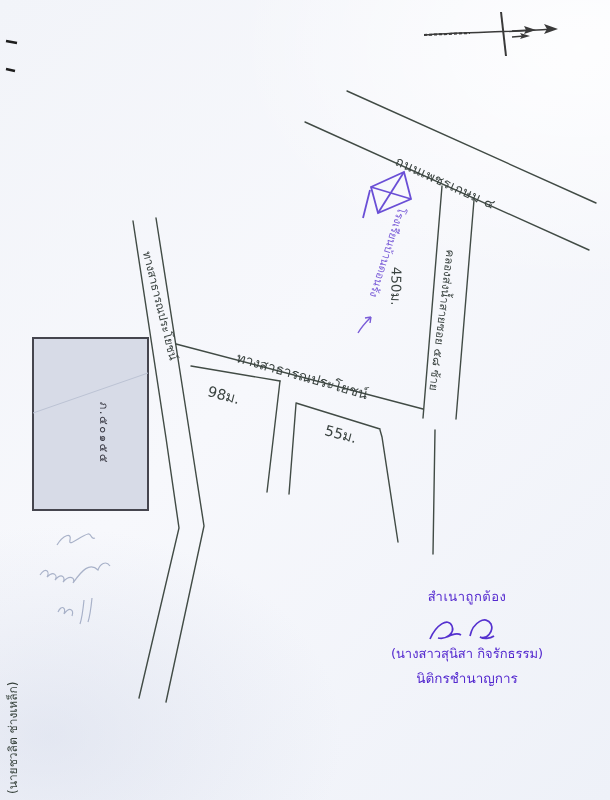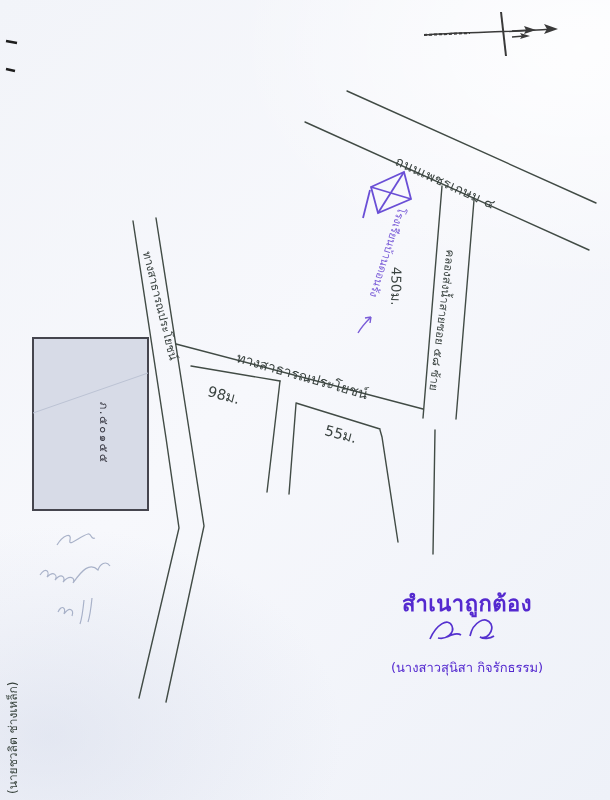--- a/index.html
+++ b/index.html
@@ -14,21 +14,21 @@
   }
   .lbl{
     position:absolute;white-space:nowrap;transform-origin:0 50%;
     color:#3a4340;line-height:1;
   }
   .pen{color:#7a5cd8;}
   .stamp{
     position:absolute;left:372px;top:586px;width:190px;text-align:center;
     color:#5429cf;
   }
-  .stamp .head{font-size:22px;font-weight:bold;letter-spacing:.5px;}
+  .stamp .head{font-size:13px;font-weight:normal;letter-spacing:.5px;}
   .stamp .gap{height:34px;}
   .stamp .nm{font-size:13px;margin-top:2px;}
   .stamp .ti{font-size:13.5px;margin-top:3px;}
   svg.map{position:absolute;left:0;top:0;}
 </style>
 </head>
 <body>
 
 <div class="page">
 
@@ -114,15 +114,16 @@
   <div class="lbl pen" style="left:402px;top:202px;transform:rotate(108deg);font-size:11px;">โรงเรียนบ้านดอนรัง</div>
 
   <div class="lbl" style="left:103px;top:396px;transform:rotate(90deg);font-size:11.5px;letter-spacing:1.5px;color:#3c3c46;">ภ.๕๐๑๕๕</div>
 
   <div class="lbl" style="left:13px;top:788px;transform:rotate(-90deg);font-size:12px;color:#35403a;">(นายชวลิต  ช่างเหล็ก)</div>
 
   <div class="stamp">
     <div class="head">สำเนาถูกต้อง</div>
     <div class="gap"></div>
     <div class="nm">(นางสาวสุนิสา  กิจรักธรรม)</div>
+    <div class="ti">นิติกรชำนาญการ</div>
   </div>
 
 </div>
 
 </body></html>

